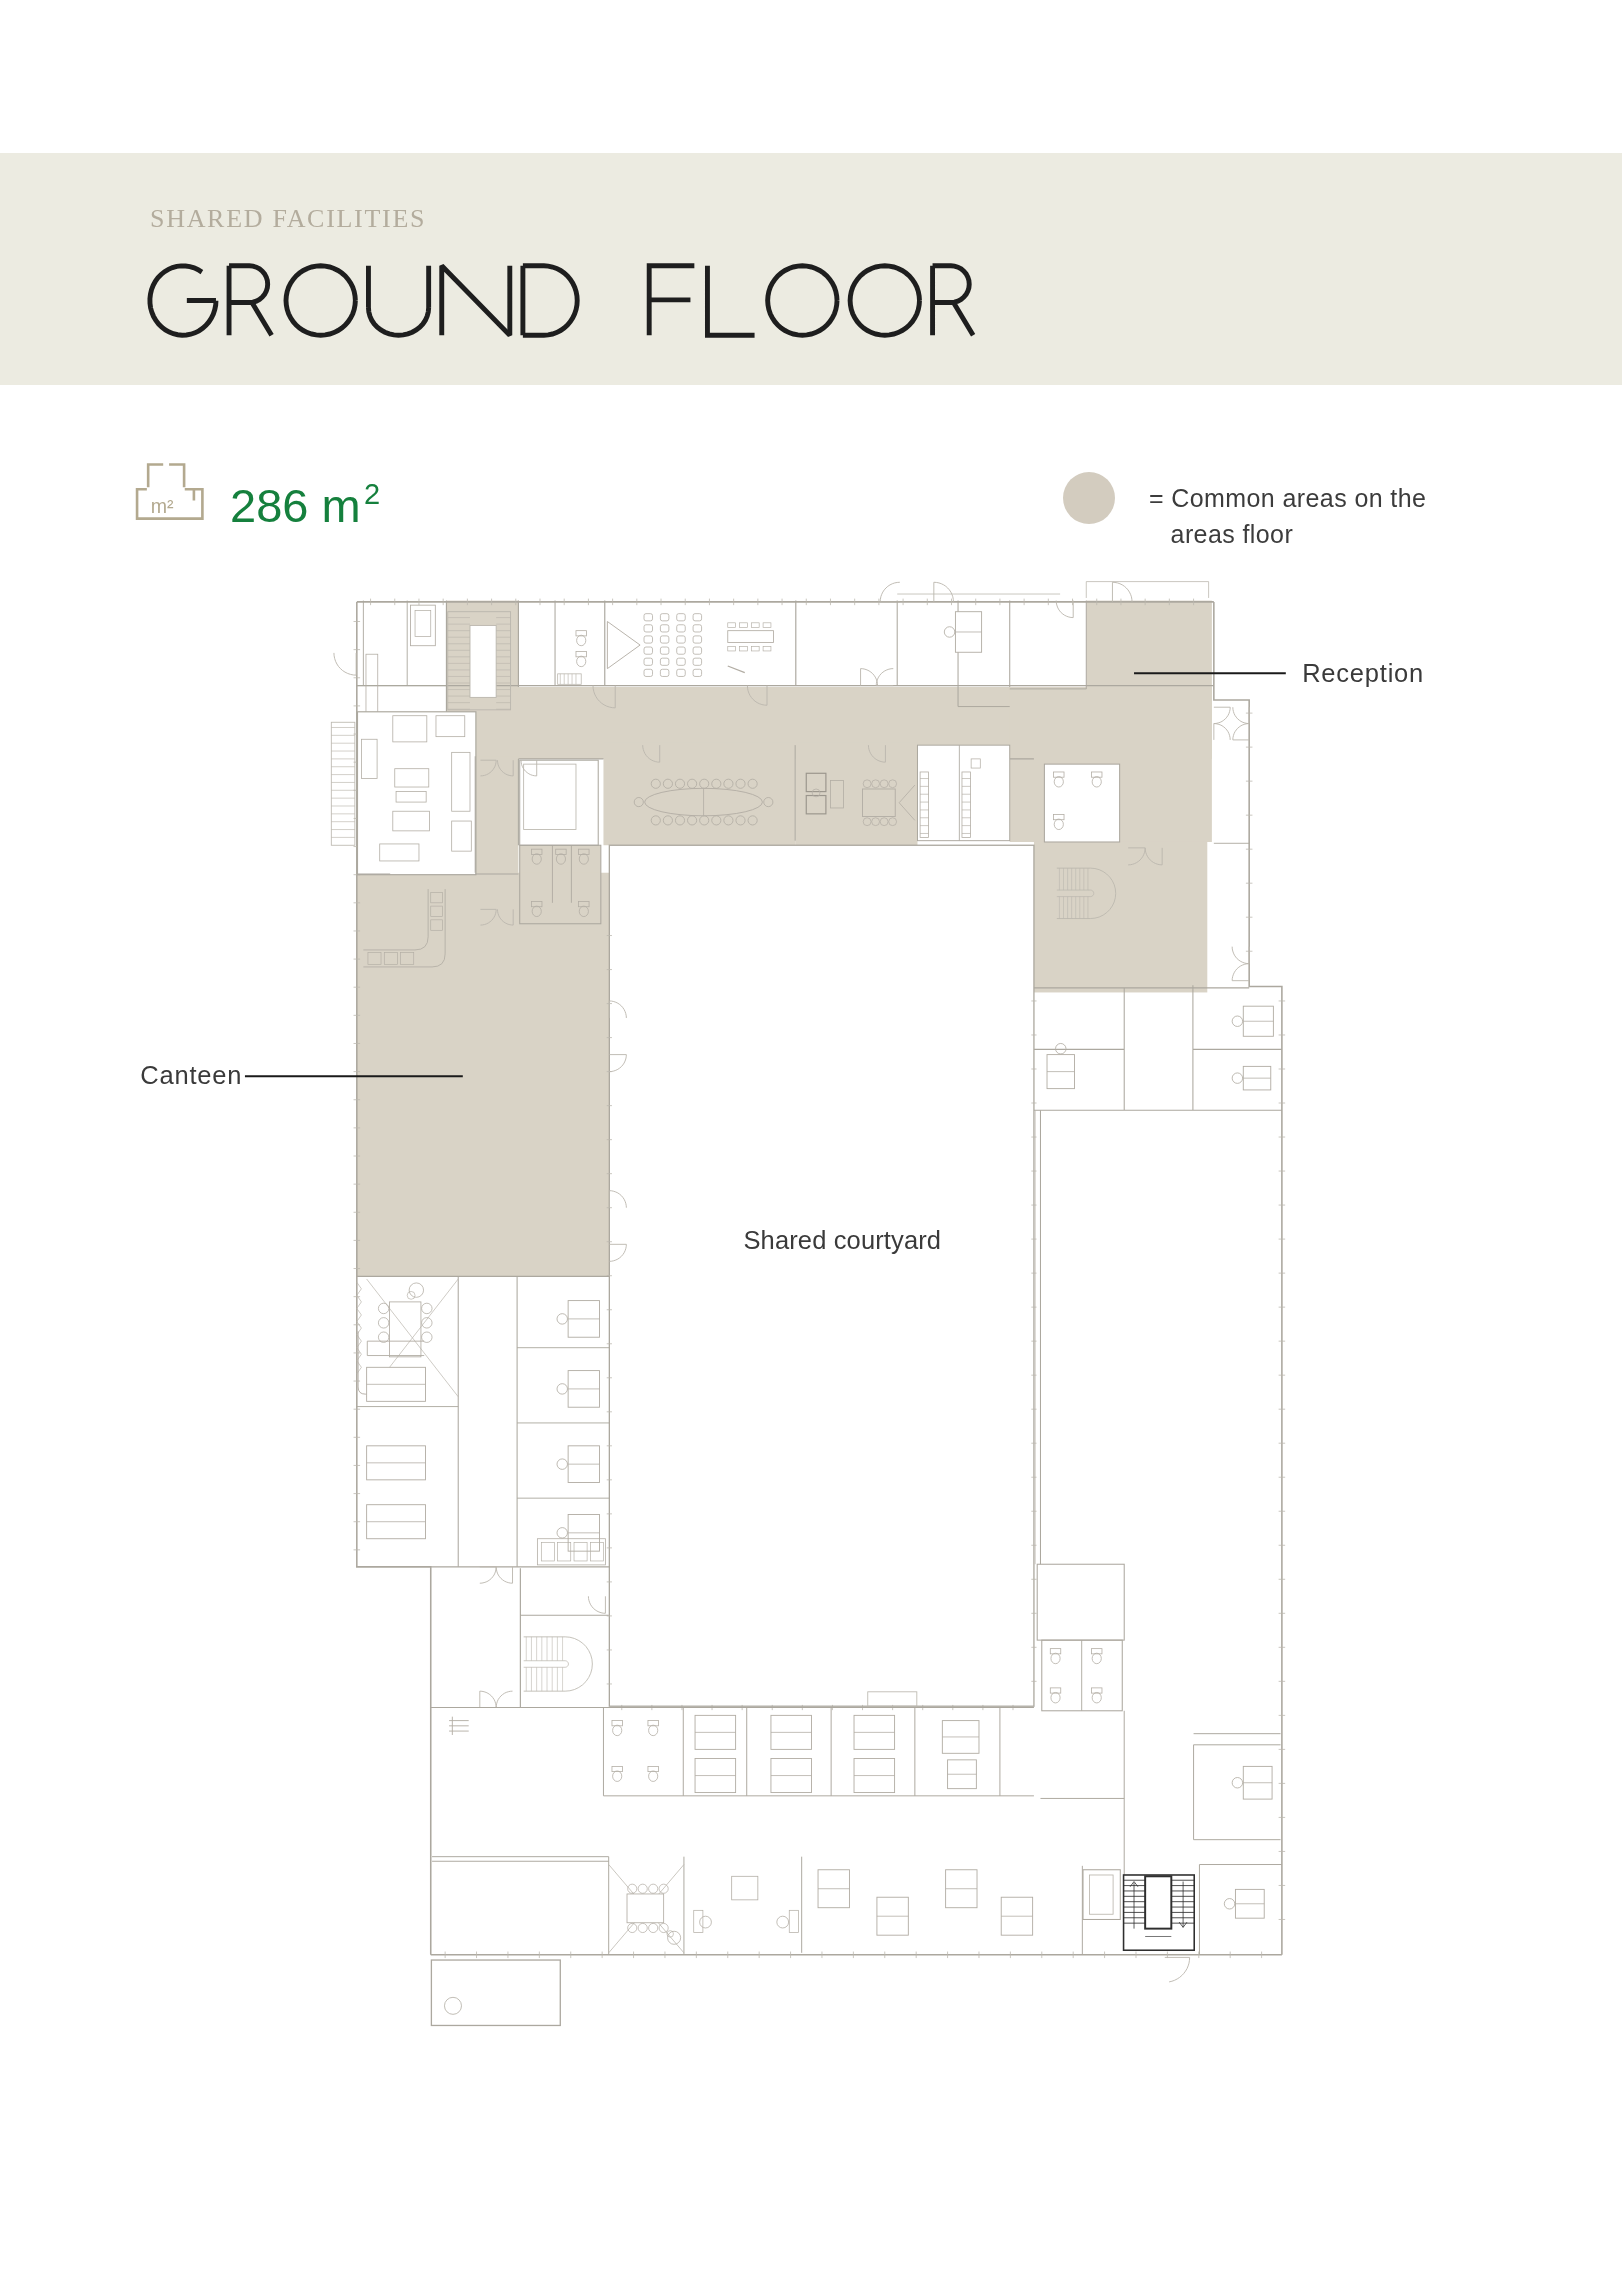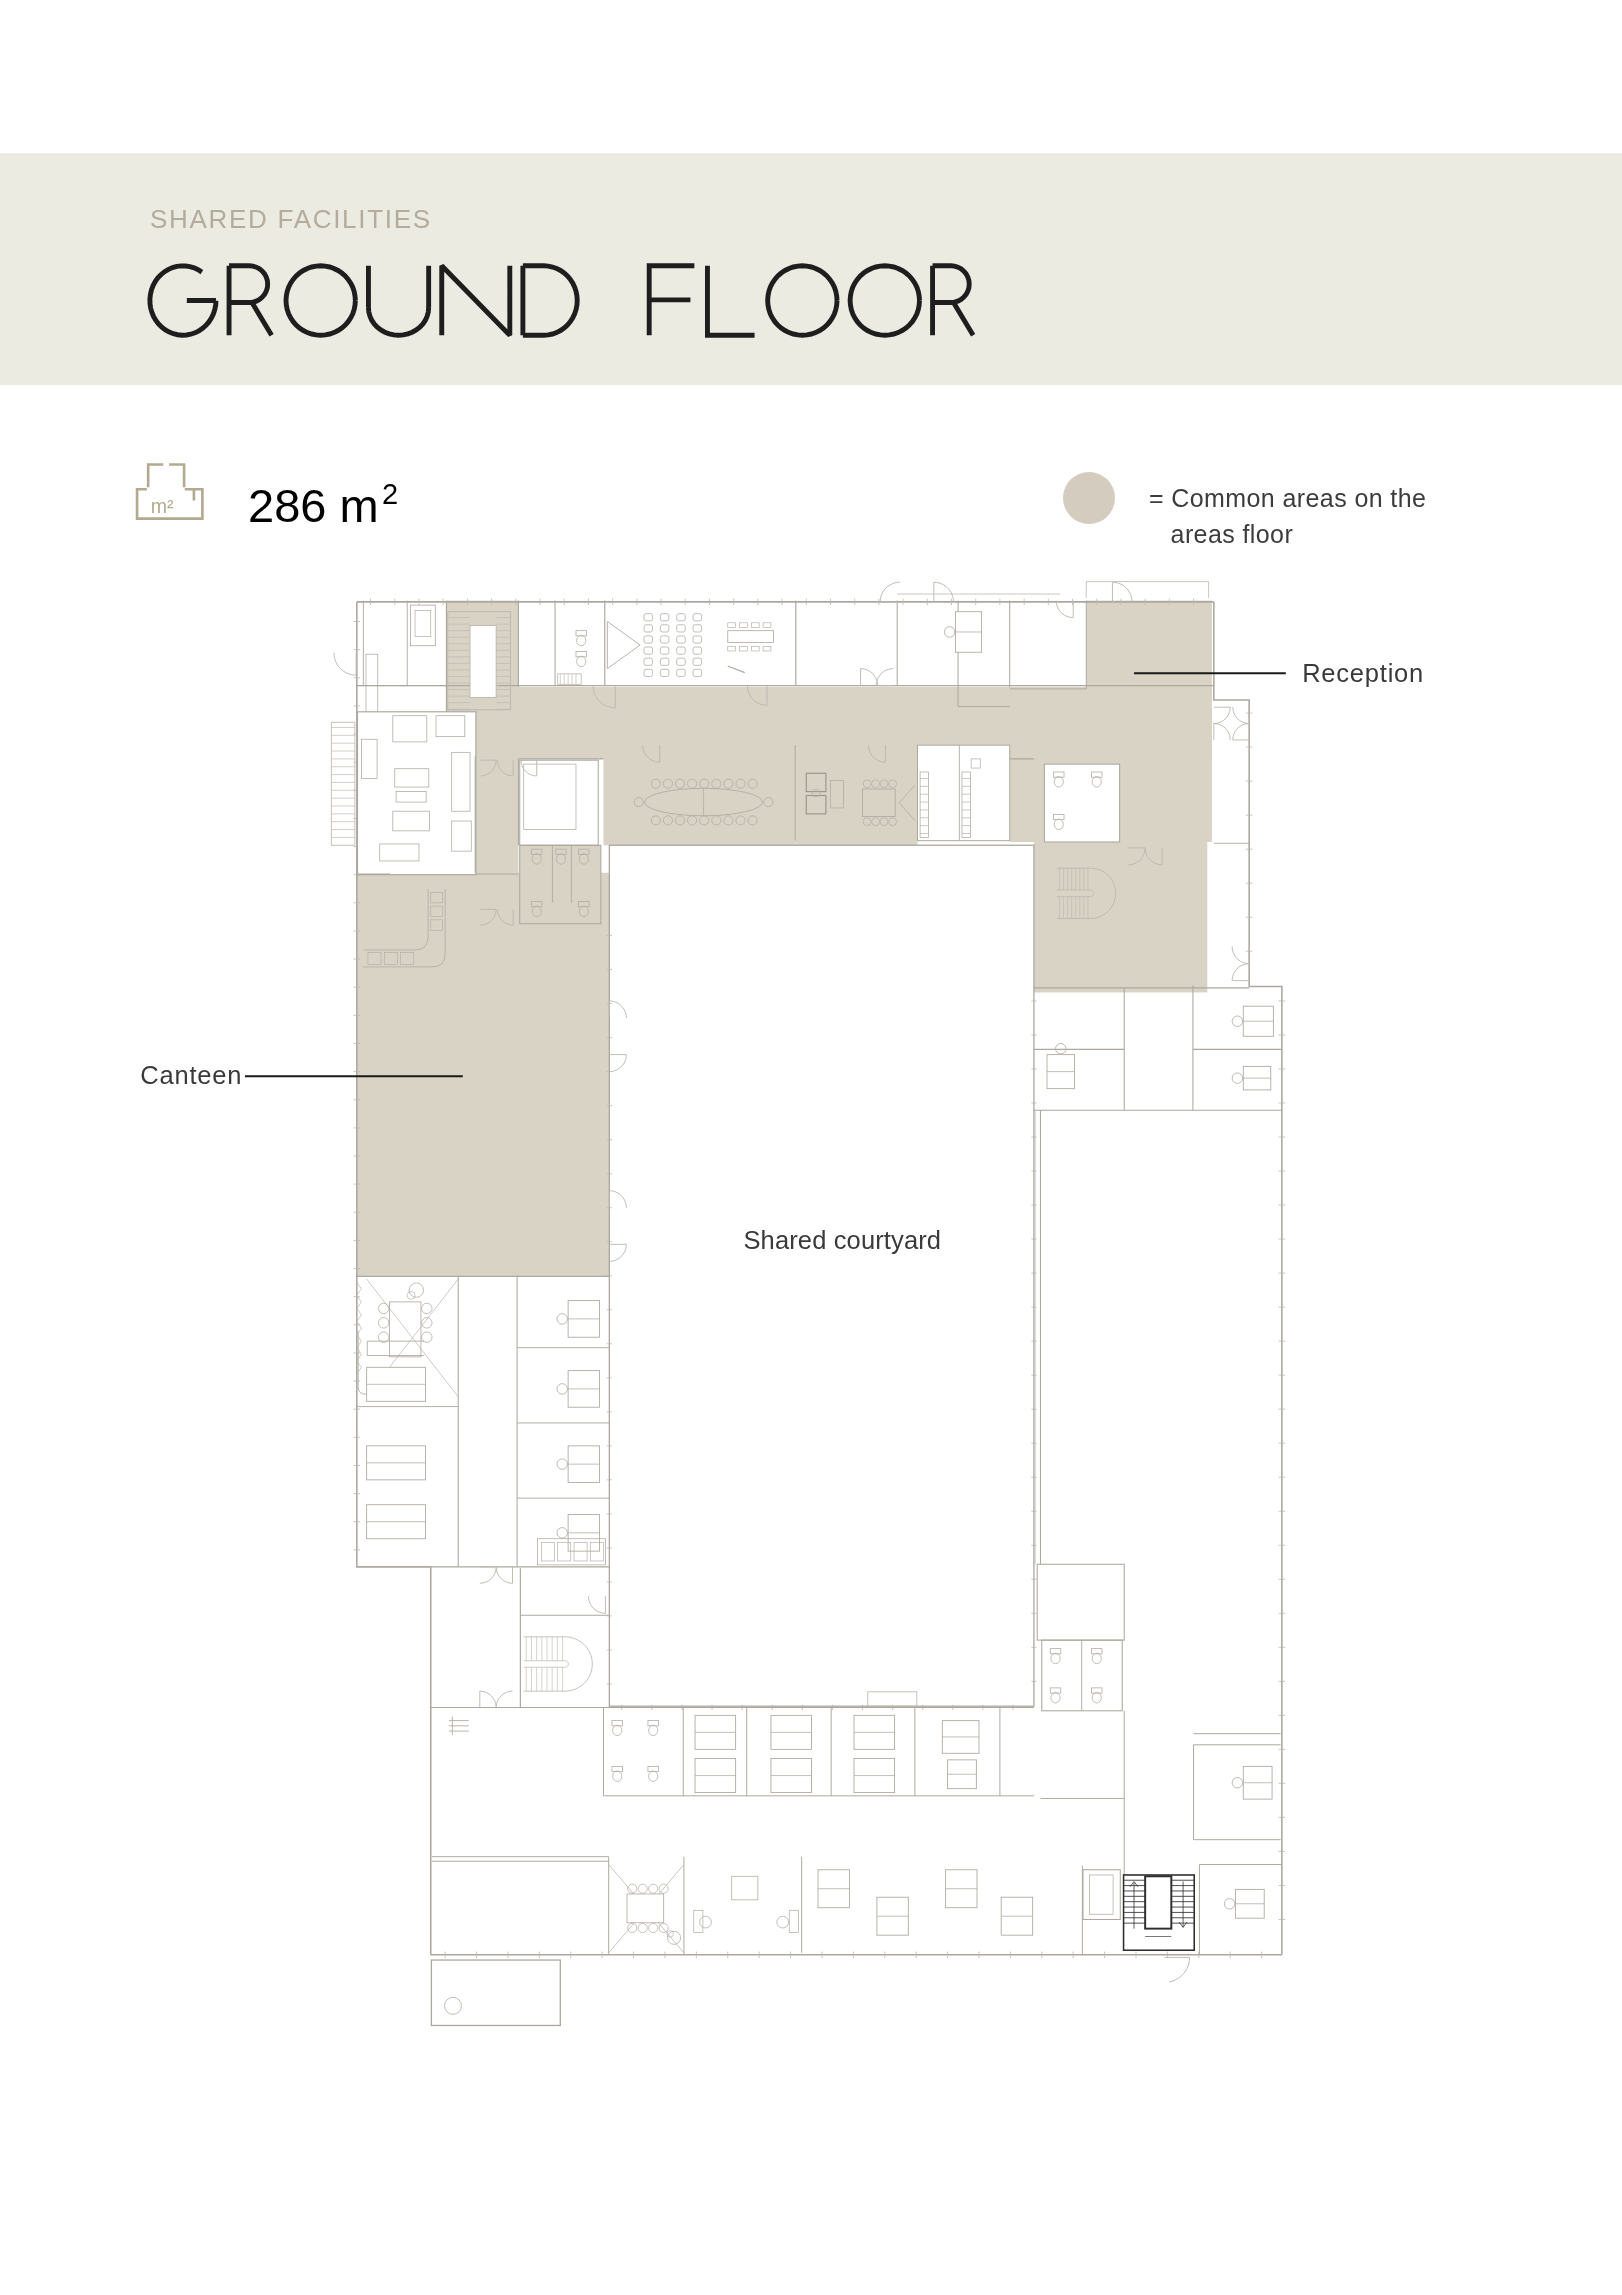--- a/index.html
+++ b/index.html
@@ -1,18 +1,18 @@
 <!DOCTYPE html>
 <html style="font-size:10.5px"><head><meta charset="utf-8"><style>
 html,body{margin:0;padding:0;}
 body{width:1623px;height:2295px;position:relative;background:#ffffff;
      font-family:"Liberation Sans",sans-serif;overflow:hidden;}
 .band{position:absolute;left:0;top:153px;width:1623px;height:232px;background:#ECEBE1;}
-.eyebrow{position:absolute;left:150px;top:204px;font-size:26px;letter-spacing:1.7px;color:#b3ac9d;}
-.area{position:absolute;left:248px;top:478px;font-size:47px;color:#000000;letter-spacing:0px;}
+.eyebrow{position:absolute;left:150px;top:204px;font-size:26px;letter-spacing:1.7px;color:#b3ac9d;font-family:Liberation Serif, serif;}
+.area{position:absolute;left:230px;top:478px;font-size:47px;color:#15803d;letter-spacing:0px;}
 .area sup{font-size:29px;vertical-align:17.7px;margin-left:3.3px;}
 .legendcircle{position:absolute;left:1063px;top:472px;width:52px;height:52px;border-radius:50%;background:#d3ccbf;}
 .legendtext{position:absolute;left:1121px;top:480px;font-size:25px;line-height:36px;color:#3c3c3c;letter-spacing:0.4px;margin-left:28px;}
 </style></head>
 <body>
 
 <div class="band"></div>
 
 <div class="eyebrow">SHARED FACILITIES</div>
 

